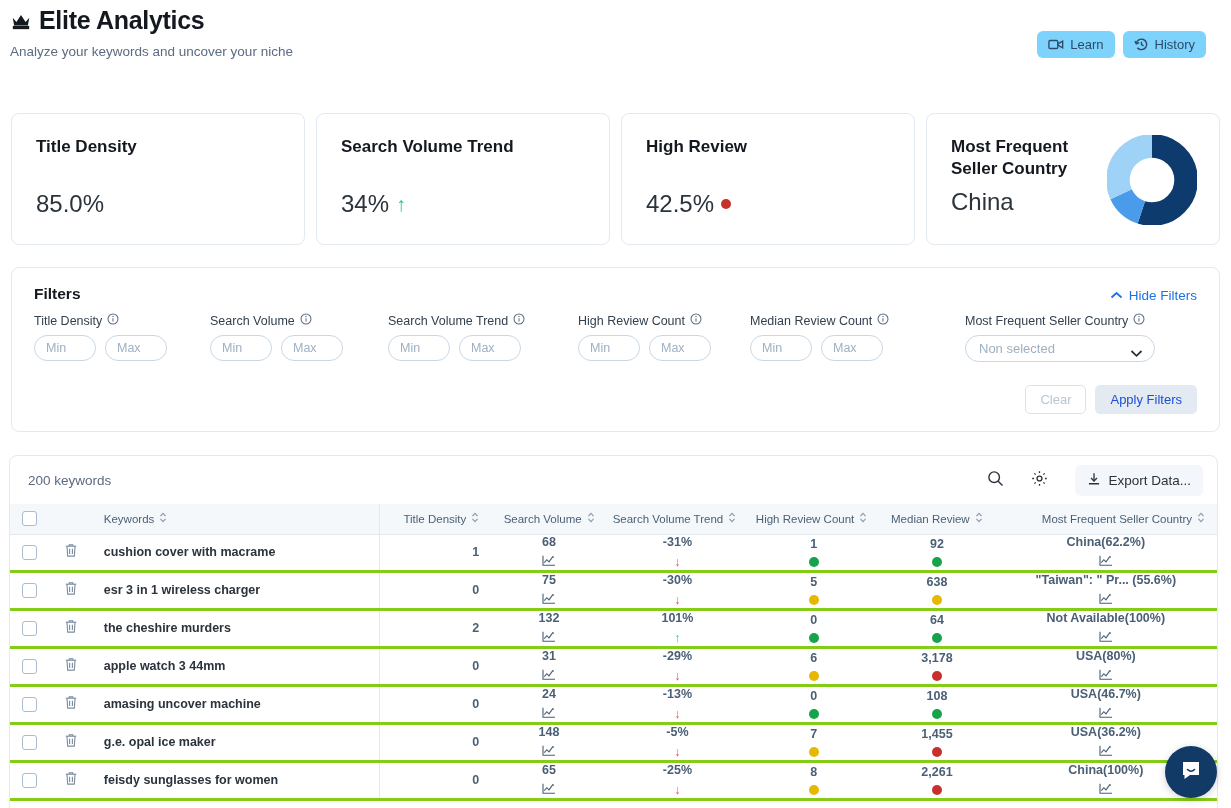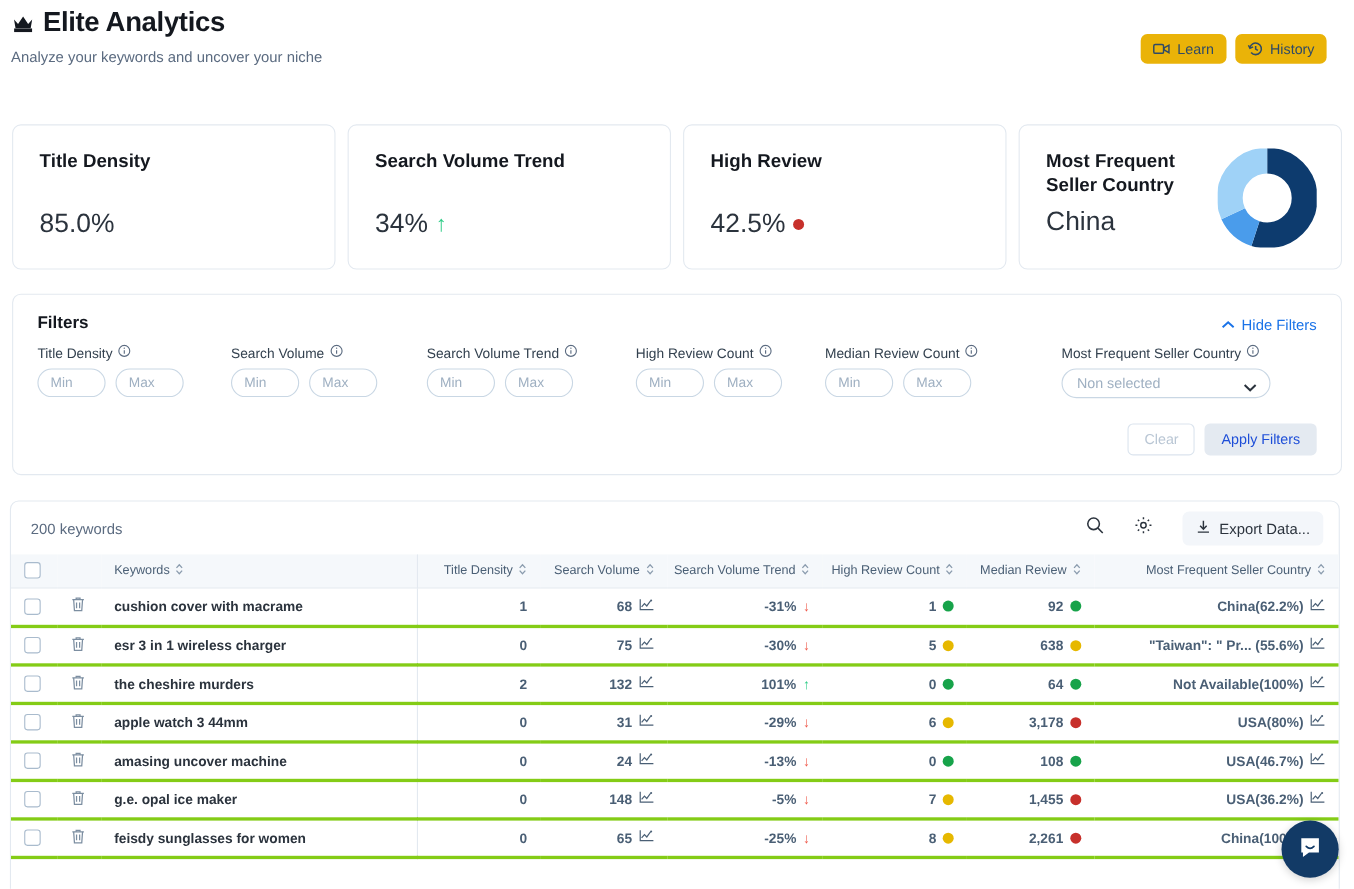--- a/index.html
+++ b/index.html
@@ -15,21 +15,21 @@
   
   .header { position: absolute; left: 0; top: 0; width: 1231px; height: 92px; }
   .title-row { position: absolute; left: 10px; top: 8px; display: flex; align-items: center; gap: 7px; }
   .crown-icon { width: 22px; height: 22px; display: block; }
   .app-title { font-size: 25px; font-weight: bold; color: #14181f; letter-spacing: -0.3px; line-height: 1; }
   .app-subtitle { position: absolute; left: 10px; top: 44px; font-size: 13.5px; color: #5b6b80; }
 
   .header-actions { position: absolute; right: 25px; top: 31px; display: flex; gap: 8px; }
   .hbtn {
     display: flex; align-items: center; gap: 6px;
-    background: #eab308; border: none; border-radius: 6px;
+    background: #7dd3fc; border: none; border-radius: 6px;
     padding: 6px 11px; font-size: 13px; color: #2f4a66; cursor: pointer;
     font-family: "Liberation Sans", sans-serif;
   }
   .hbtn svg { display: block; }
 
   
   .cards { position: absolute; left: 11px; top: 113px; width: 1209px; height: 132px; display: flex; gap: 11px; }
   .card {
     flex: 1; background: #fff; border: 1px solid #e3e9f0; border-radius: 8px;
     position: relative; padding: 22px 24px;
@@ -108,21 +108,21 @@
   td { font-size: 12.5px; color: #4a5f75; padding: 0 12px; height: 35px; vertical-align: middle; }
   tbody tr { border-bottom: 3px solid #84cc16; font-weight: bold; }
   thead tr th { border-bottom: 1px solid #e3e9f0; }
   .c-check { width: 40px; }
   .c-trash { width: 38px; }
   .c-kw { width: 274px; border-right: 1px solid #e3e9f0; }
   th.c-kw { border-right: 1px solid #e3e9f0; }
   .c-td { width: 107px; } .c-sv { width: 110px; } .c-svt { width: 135px; }
   .c-hrc { width: 125px; } .c-mr { width: 110px; } .c-mfsc { width: 212px; }
   .r { text-align: right; }
-  .cellflex { display: flex; align-items: center; justify-content: flex-end; gap: 6px; }
+  .cellflex { display: flex; align-items: center; justify-content: flex-end; gap: 6px; flex-direction: column; }
   .kwtext { color: #2b333d; font-size: 12.5px; }
   .cb {
     width: 15px; height: 15px; border: 1.5px solid #a9bbcd; border-radius: 3px;
     background: #fff; display: block; cursor: pointer;
   }
   .up { color: #2ecc87; } .down { color: #ef5a4c; }
   .sparkline { display: inline-block; vertical-align: middle; cursor: pointer; }
 
   
   .chat {

